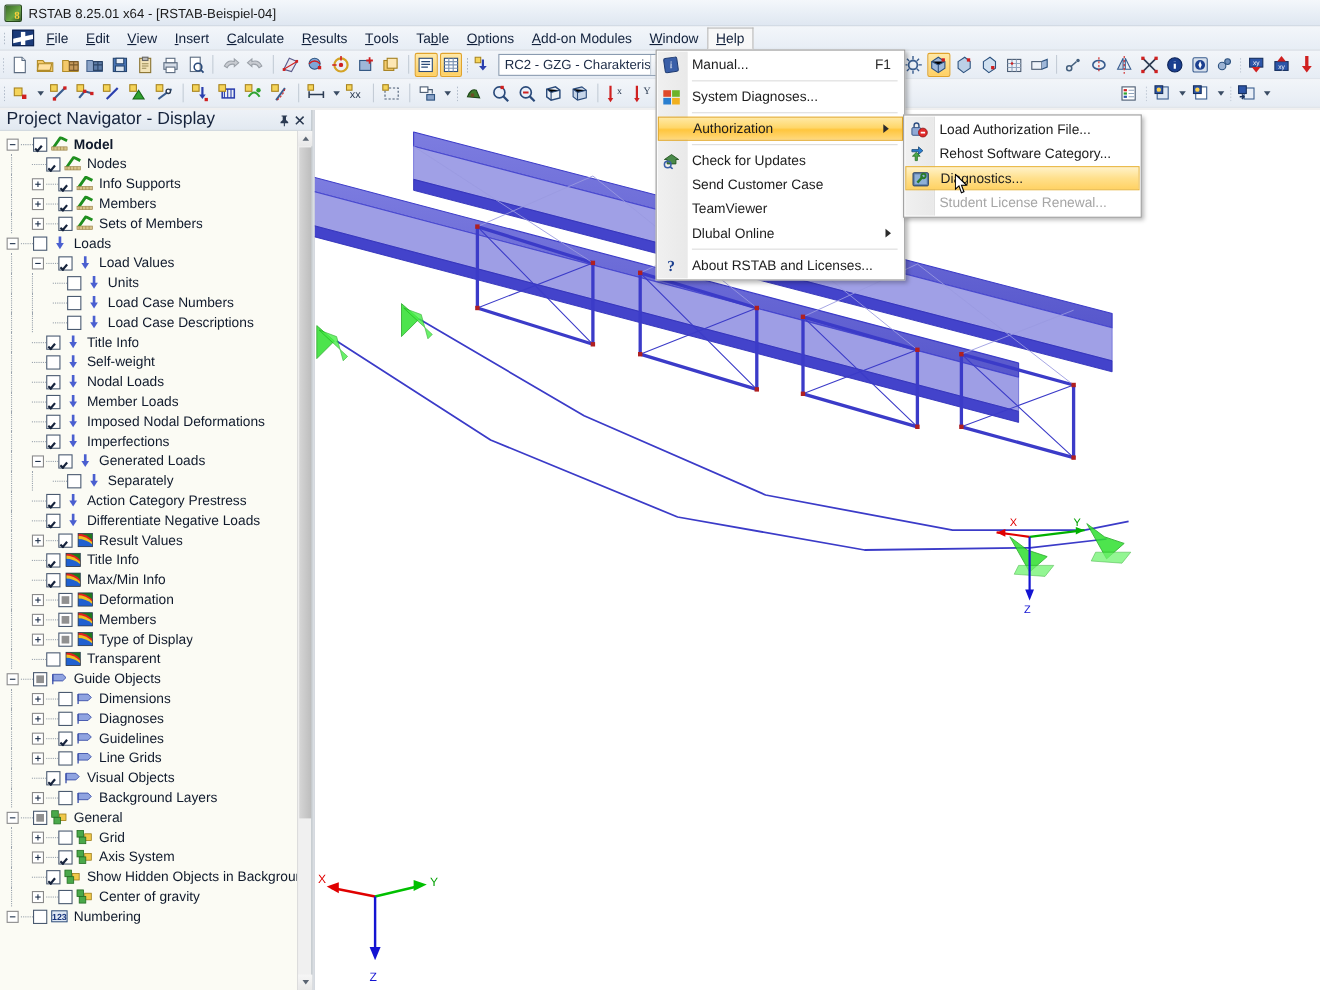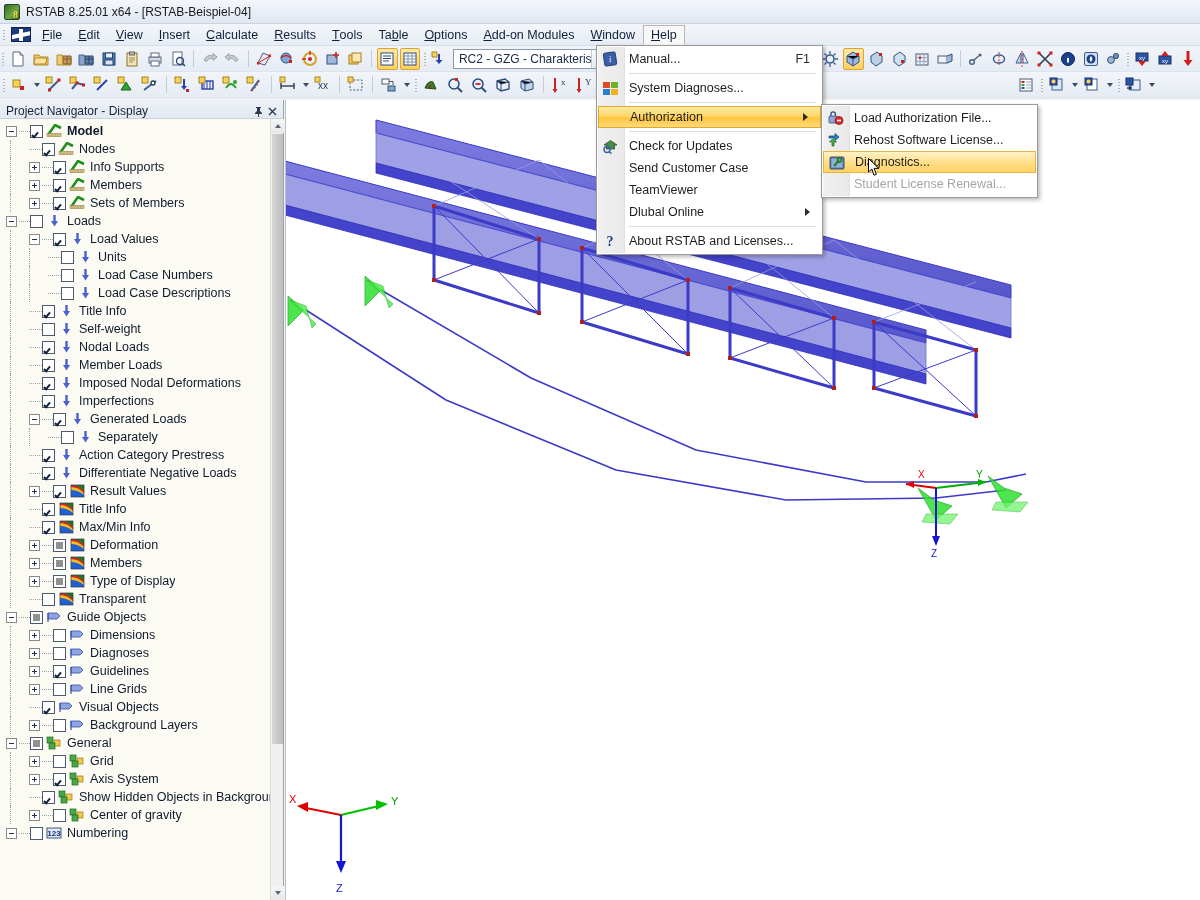--- a/index.html
+++ b/index.html
@@ -126,23 +126,23 @@
     border-right:3px solid transparent;border-top:4px solid #45546b;
   }
 
   
   .navigator {
     position: absolute; left: 0; top: 100px; width: 284px; bottom: 0;
     background: #fbfbf4; border-right: 1px solid #9aa5b1;
   }
   .nav-header {
     height: 19px; background: linear-gradient(to bottom,#eef2f7,#e2e9f1);
-    display: flex; align-items: flex-end; padding: 0 4px 0 6px;
+    display: flex; align-items: center; padding: 0 4px 0 6px;
     border-bottom: 1px solid #c9d2dc;
-    font-size: 12px; color: #16233c;
+    font-size: 16px; color: #16233c;
   }
   .nav-header .sp { flex: 1; }
   .nav-header .hbtn {
     width: 14px; height: 14px; display:flex; align-items:center; justify-content:center;
     color:#2b3a52; font-size: 12px; line-height: 12px;
   }
   .nav-body {
     position: absolute; top: 19px; left: 0; right: 13px; bottom: 0;
     overflow: hidden; background: #fbfbf4; padding-top: 3px;
   }
@@ -1396,21 +1396,21 @@
               <circle cx="13" cy="10.5" r="4" fill="#e02a2a" stroke="#8f1414" stroke-width="0.8"></circle>
               <path d="M11 10.5 h4" stroke="#fff" stroke-width="1.6"></path>
             </svg></span>
           <span class="mlbl">Load Authorization File...</span>
         </div>
         <div class="mrow">
           <span class="micon"><svg width="19" height="16" viewBox="0 0 19 16">
               <path d="M3 4 L9 4 L9 1.5 L13 5 L9 8.5 L9 6 L3 6z" fill="#2a7fd0" stroke="#13416f" stroke-width="0.7"></path>
               <path d="M6 14 L6 10 L3.5 10 L7 6.5 L10.5 10 L8 10 L8 14z" fill="#4aa84a" stroke="#1f6b1f" stroke-width="0.7"></path>
             </svg></span>
-          <span class="mlbl">Rehost Software License...</span>
+          <span class="mlbl">Rehost Software Category...</span>
         </div>
         <div class="mrow hl2">
           <span class="micon"><svg width="19" height="16" viewBox="0 0 19 16">
               <rect x="2" y="2" width="14" height="12" rx="1" fill="#5f7fa8" stroke="#2b4366" stroke-width="0.9"></rect>
               <rect x="3.5" y="3.5" width="11" height="9" fill="#8fb0d8"></rect>
               <path d="M6 11 L11 5.5" stroke="#2b7a2b" stroke-width="2.2"></path>
               <circle cx="11.5" cy="5" r="2" fill="none" stroke="#2b7a2b" stroke-width="1.8"></circle>
             </svg></span>
           <span class="mlbl">Diagnostics...</span>
         </div>

